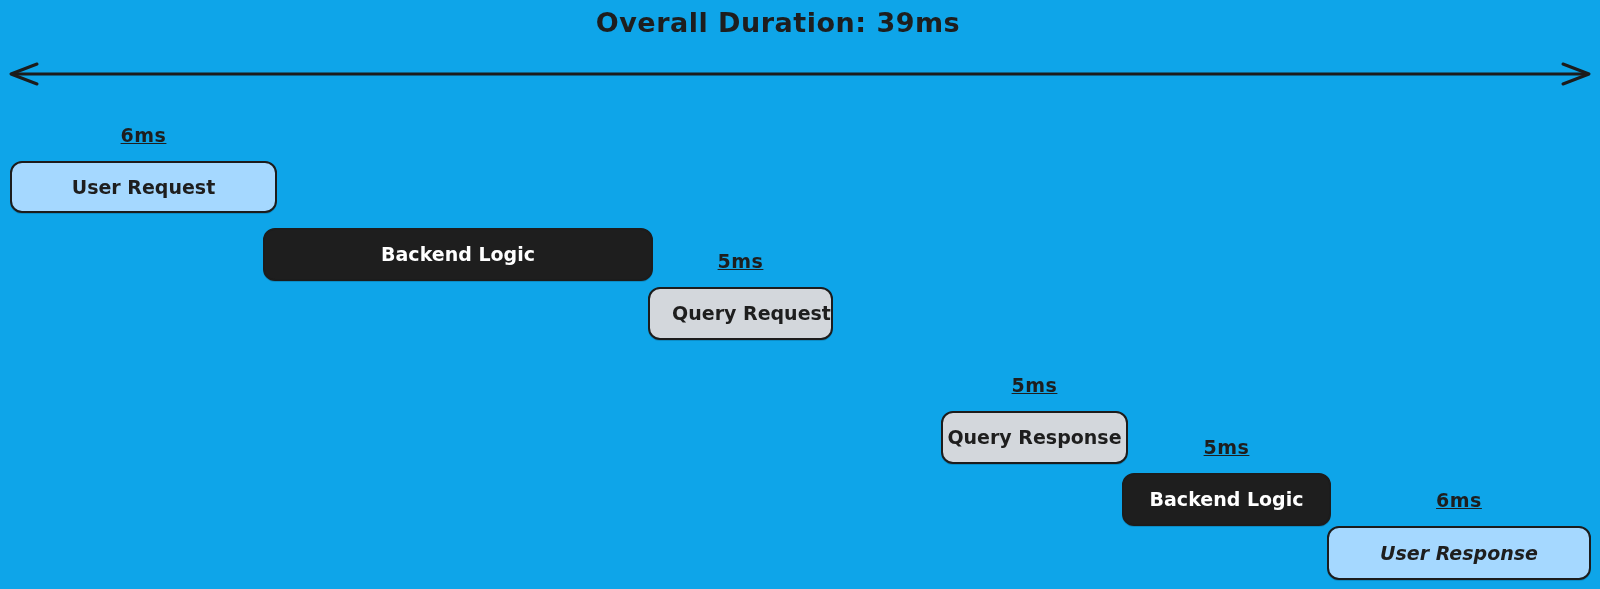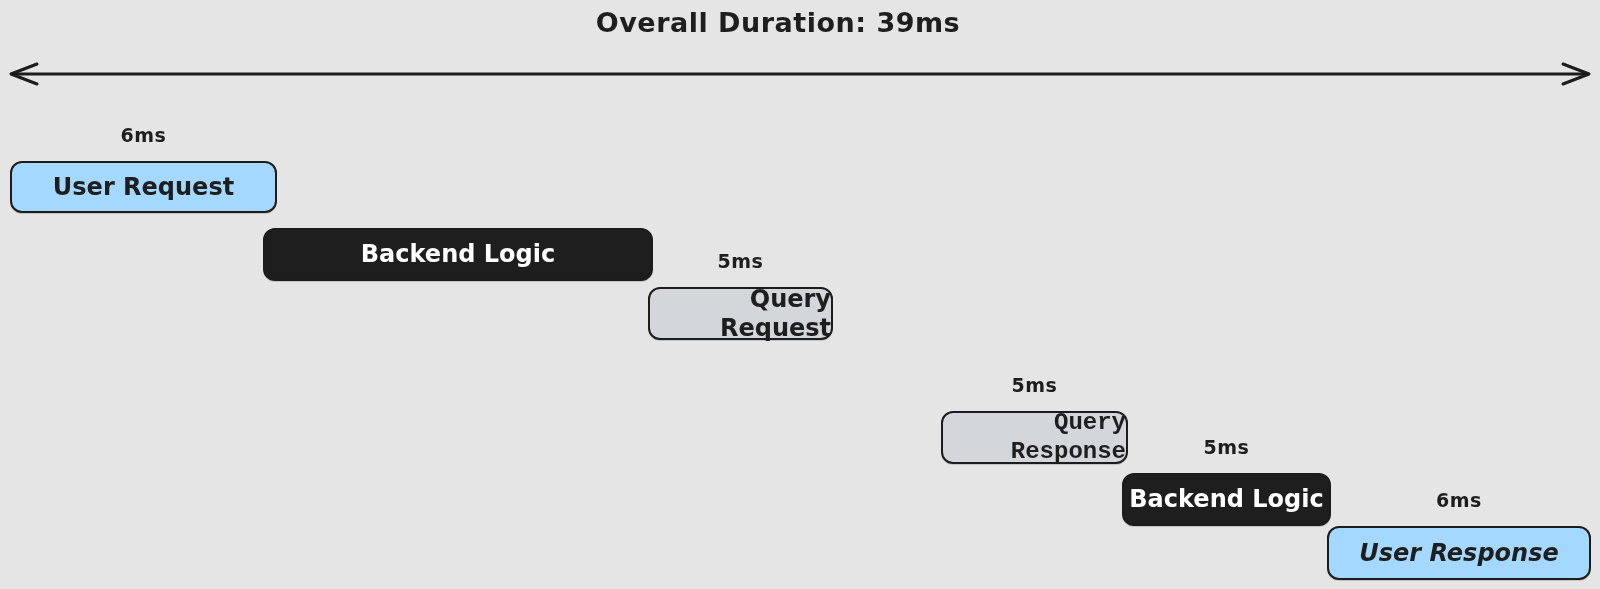--- a/index.html
+++ b/index.html
@@ -5,21 +5,21 @@
   html, body {
     margin: 0;
     padding: 0;
     background: #ffffff;
     font-family: "DejaVu Sans", "Liberation Sans", sans-serif;
   }
   .canvas {
     position: relative;
     width: 1600px;
     height: 589px;
-    background: #e5e5e5;
+    background: #0ea5e9;
     overflow: hidden;
   }
   .diagram-title {
     position: absolute;
     top: 7px;
     left: 778px;
     transform: translateX(-50%);
     font-size: 27px;
     font-weight: bold;
     color: #1e1e1e;
@@ -38,34 +38,35 @@
   .task-duration {
     position: absolute;
     bottom: calc(100% + 15px);
     left: 0;
     right: 0;
     text-align: center;
     font-size: 19px;
     font-weight: bold;
     color: #1e1e1e;
     letter-spacing: 0.5px;
+    text-decoration: underline;
   }
   .task-box {
     box-sizing: border-box;
     width: 100%;
     height: 100%;
     border: 2.5px solid #1c1c1c;
     border-radius: 12px;
     display: flex;
     align-items: center;
     justify-content: center;
-    font-size: 24px;
+    font-size: 19px;
     font-weight: bold;
     color: #1e1e1e;
-    text-align: right;
+    text-align: left;
     white-space: pre-line;
     line-height: 1.2;
     box-shadow: 0 1px 0 rgba(0,0,0,0.15);
   }
 </style>
 </head>
 <body>
 
 <div class="canvas">
 
@@ -87,21 +88,21 @@
   </div>
 
   <div class="task" style="left:648px; top:287px; width:185px; height:53px;">
     <div class="task-duration">5ms</div>
     <div class="task-box" style="background: rgb(211, 215, 220); color: rgb(30, 30, 30); padding-left: 22px;">Query Request</div>
   </div>
 
 
   <div class="task" style="left:941px; top:411px; width:187px; height:53px;">
     <div class="task-duration">5ms</div>
-    <div class="task-box" style="background: rgb(211, 215, 220); color: rgb(30, 30, 30); font-family: Liberation Mono, monospace;">Query Response</div>
+    <div class="task-box" style="background: rgb(211, 215, 220); color: rgb(30, 30, 30);">Query Response</div>
   </div>
 
   <div class="task" style="left:1122px; top:473px; width:209px; height:53px;">
     <div class="task-duration">5ms</div>
     <div class="task-box" style="background: rgb(30, 30, 30); color: rgb(255, 255, 255);">Backend Logic</div>
   </div>
 
   <div class="task" style="left:1327px; top:526px; width:264px; height:54px;">
     <div class="task-duration">6ms</div>
     <div class="task-box" style="background: rgb(165, 216, 255); color: rgb(30, 30, 30); font-style: italic;">User Response</div>

